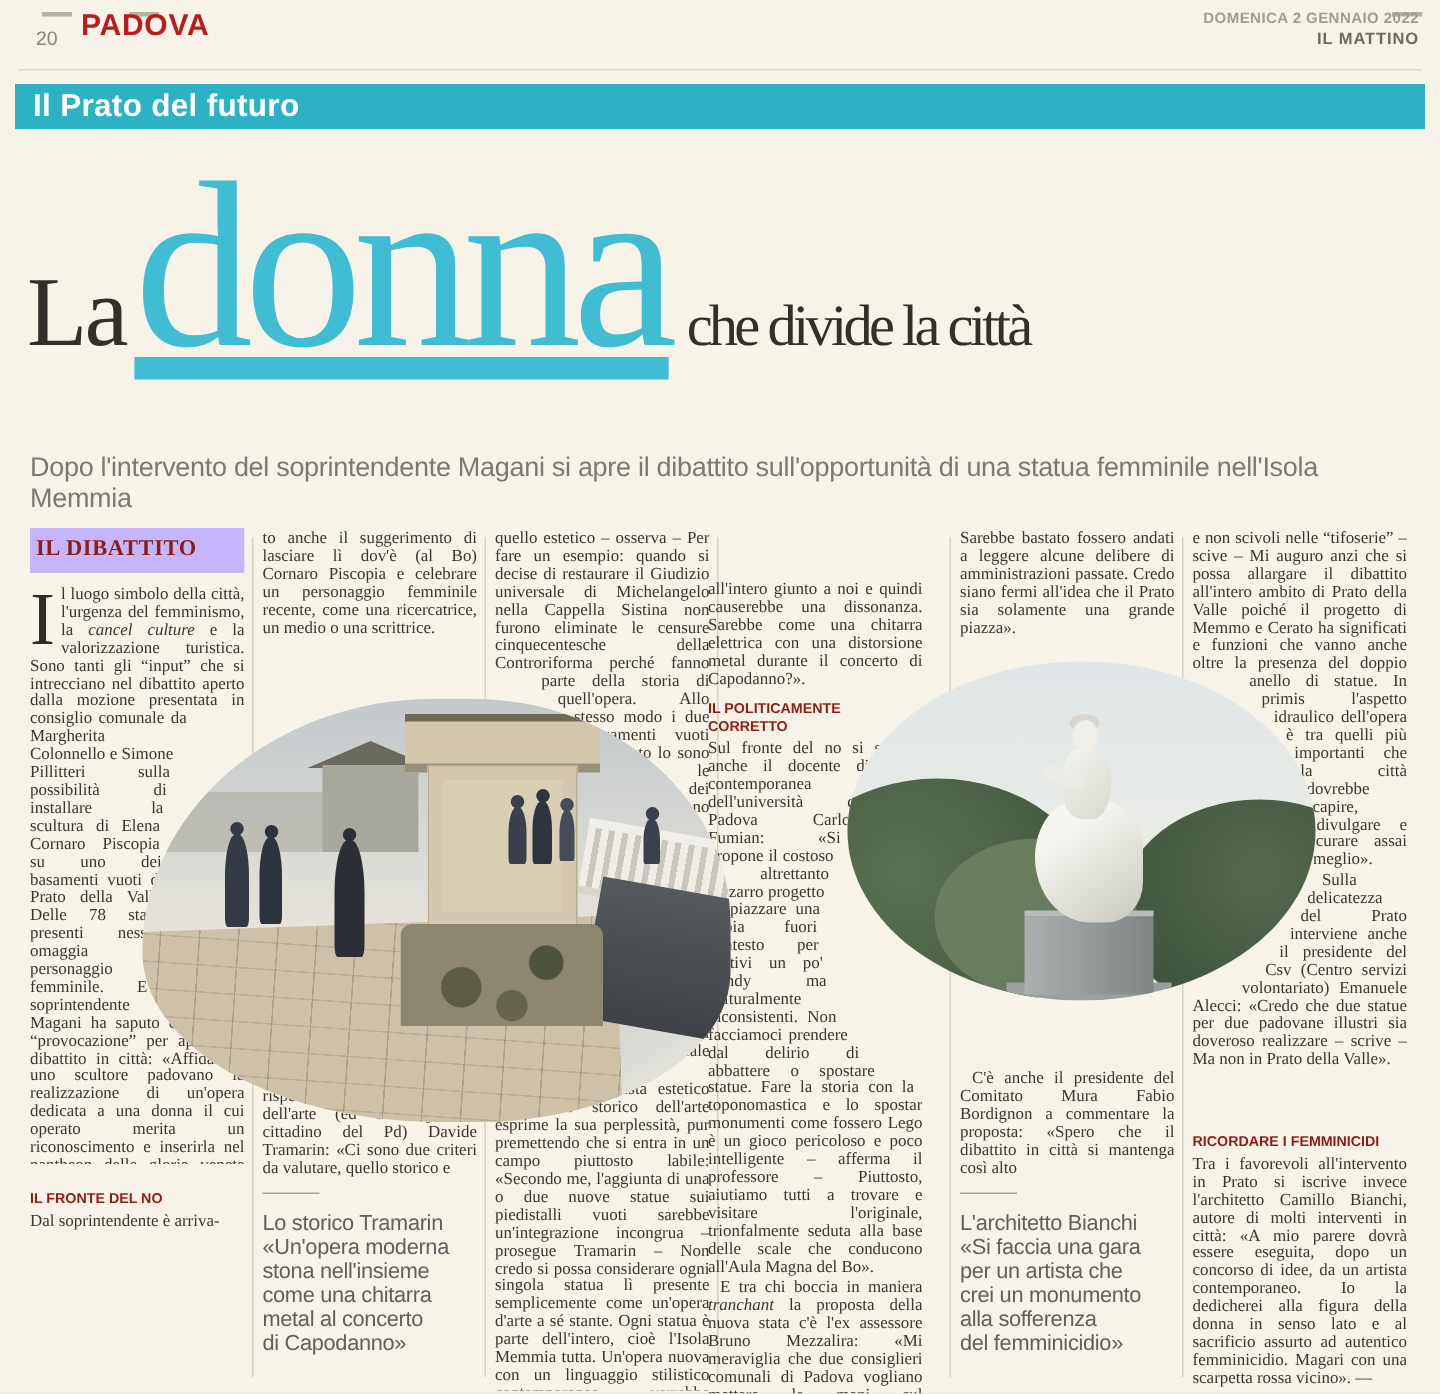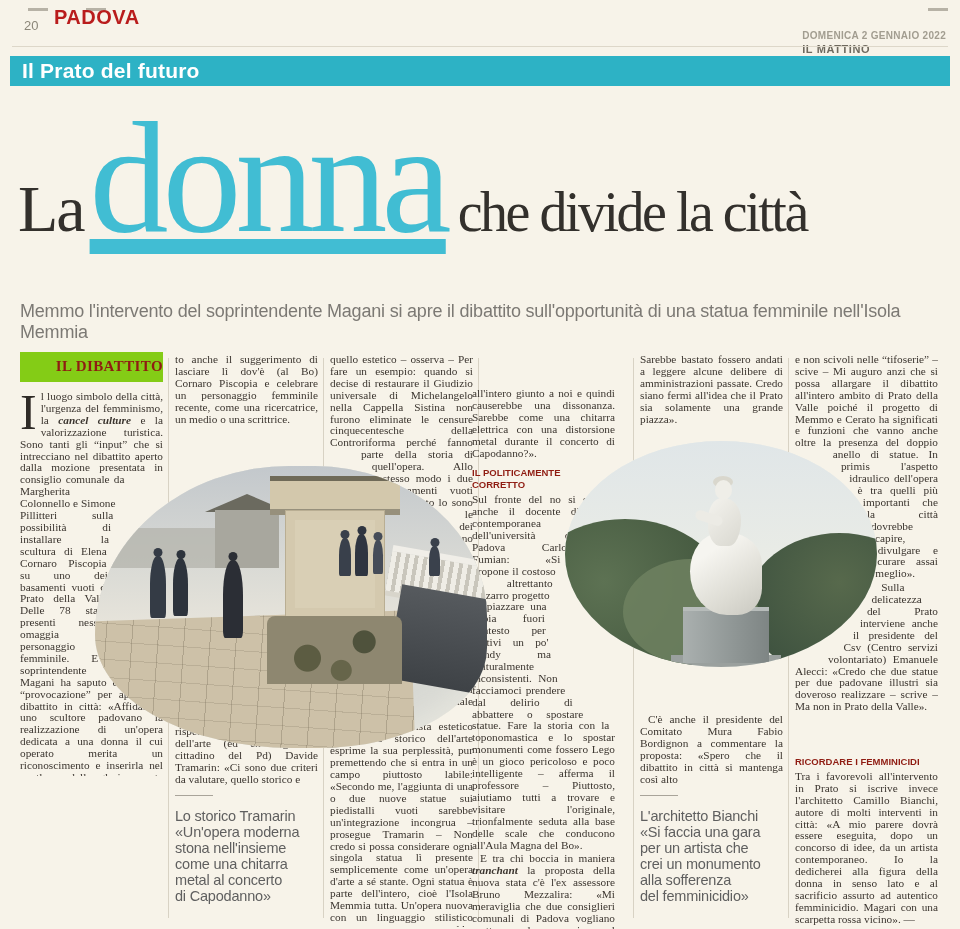--- a/index.html
+++ b/index.html
@@ -4,57 +4,57 @@
 <style>
   html,body{margin:0;padding:0;background:#e8e4d8;}
   #page{position:relative;width:960px;height:929px;background:#f7f3e9;overflow:hidden;
         font-family:"Liberation Serif",serif;color:#3b352f;}
 
   
   .dash{position:absolute;top:8px;width:20px;height:3px;background:#b7b2a6;}
   .pagenum{position:absolute;left:24px;top:18px;font:13px "Liberation Sans",sans-serif;color:#8b8679;}
   .section{position:absolute;left:54px;top:6px;font-family:"Liberation Sans",sans-serif;
            font-weight:bold;font-size:20px;color:#b91c1c;letter-spacing:.5px;}
-  .edition{position:absolute;right:14px;top:30px;font-family:"Liberation Sans",sans-serif;margin-left:12px;}
+  .edition{position:absolute;right:14px;top:7px;text-align:right;font-family:"Liberation Sans",sans-serif;margin-left:12px;}
   .edition .date{font-size:10px;font-weight:bold;color:#a29d90;letter-spacing:.3px;}
   .edition .masthead{font-size:11px;font-weight:bold;color:#6e695e;letter-spacing:.6px;margin-top:2px;}
   .header-rule{position:absolute;left:12px;right:12px;top:46px;height:1px;background:#ddd7c9;}
 
   
   .banner{position:absolute;left:10px;top:56px;width:940px;height:30px;background:#2db2c5;}
   .banner span{display:block;color:#ffffff;font-family:"Liberation Sans",sans-serif;font-weight:bold;
                font-size:21px;line-height:30px;padding-left:12px;letter-spacing:.2px;}
 
   
   .headline{position:absolute;left:18px;top:99px;white-space:nowrap;line-height:1;color:#33302c;}
   .hl-la{font-size:66px;letter-spacing:-2px;}
   .hl-donna{font-size:158px;color:#41bdd3;letter-spacing:-6px;margin:0 12px 0 6px;text-decoration:underline;}
-  .hl-rest{font-size:56px;letter-spacing:-2.5px;}
+  .hl-rest{font-size:39px;letter-spacing:-2.5px;}
   .subhead{position:absolute;left:20px;top:301px;width:922px;font-family:"Liberation Sans",sans-serif;
            font-size:18px;color:#7c7974;letter-spacing:-.2px;}
 
   
   .col{position:absolute;width:143px;top:354px;font-size:11.3px;line-height:11.9px;
        text-align:justify;color:#3b352f;overflow:hidden;}
   .colblock{position:absolute;width:143px;font-size:11.3px;line-height:11.9px;text-align:justify;color:#3b352f;}
   #col1{left:20px;top:352px;height:424px;}
   #col2-top{left:175px;top:354px;height:130px;overflow:hidden;}
   #col2-bottom{left:175px;top:714px;}
   #col3{left:330px;height:573px;}
   #col4{left:472px;height:573px;margin-top:34px;}
   #col5-top{left:640px;top:354px;height:100px;overflow:hidden;}
   #col5-bottom{left:640px;top:714px;}
   #col6{left:795px;top:354px;height:392px;overflow:hidden;}
   #col6-bottom{left:795px;top:748px;}
   .para{margin:0 0 2px;}
   .dropcap{float:left;font-size:50px;line-height:40px;height:44px;padding:1px 4px 0 0;color:#2f2b27;}
-  .it{font-style:italic;font-weight:bold;}
+  .it{font-style:italic;}
   .col-divider{position:absolute;top:358px;width:1px;height:560px;background:#d8d2c4;z-index:0;}
 
-  .kicker-box{background:#84cc16;height:30px;display:flex;align-items:center;padding-left:4px;margin-bottom:9px;justify-content:flex-end;}
+  .kicker-box{background:#c4b5fd;height:30px;display:flex;align-items:center;padding-left:4px;margin-bottom:9px;}
   .kicker-box span{font-family:"Liberation Serif",serif;font-weight:bold;font-size:15px;
                    color:#8f1c12;letter-spacing:.4px;}
   .kicker{font-family:"Liberation Sans",sans-serif;font-weight:bold;font-size:9.5px;color:#8f1c12;
           letter-spacing:0;margin:8px 0 3px;text-align:left;}
   .quote-rule{width:38px;height:1px;background:#a9a49a;margin:10px 0 12px;}
   .pull-quote{font-family:"Liberation Sans",sans-serif;font-size:14.5px;line-height:16px;color:#5f5f5f;
               white-space:pre-line;text-align:left;letter-spacing:-.2px;}
 
   
   .sp{display:block;}
@@ -134,33 +134,37 @@
     <div class="date">DOMENICA 2 GENNAIO 2022</div>
     <div class="masthead">IL MATTINO</div>
   </div>
   <div class="header-rule"></div>
 
   <div class="banner">
     <span>Il Prato del futuro</span>
   </div>
 
   <div class="headline"><span class="hl-la">La</span><span class="hl-donna">donna</span><span class="hl-rest">che divide la città</span></div>
-  <div class="subhead">Memmo l'intervento del soprintendente Magani si apre il dibattito sull'opportunità di una statua femminile nell'Isola Memmia</div>
+  <div class="subhead">Dopo l'intervento del soprintendente Magani si apre il dibattito sull'opportunità di una statua femminile nell'Isola Memmia</div>
 
   <div class="col-divider" style="left:168px"></div>
   <div class="col-divider" style="left:323px"></div>
   <div class="col-divider" style="left:478px"></div>
   <div class="col-divider" style="left:633px"></div>
   <div class="col-divider" style="left:788px"></div>
 
   <div class="col" id="col1">
     <div class="kicker-box">
       <span>IL DIBATTITO</span>
     </div>
     <div class="para"><span class="dropcap">I</span><span>l luogo simbolo della città, l'urgenza del femminismo, la </span><span class="it">cancel culture</span><span> e la valorizzazione turistica. Sono tanti gli “input” che si intrecciano nel dibattito aperto dalla mozione </span><span class="sp sp1"></span><span>presentata in consiglio comunale da Margherita Colonnello e Simone Pillitteri sulla possibilità di installare la scultura di Elena Cornaro Piscopia su uno dei basamenti vuoti di Prato della Valle. Delle 78 statue presenti nessuna omaggia un personaggio femminile. E il soprintendente Fabrizio Magani ha saputo cogliere la “provocazione” per aprire un dibattito in città: «Affidare a uno scultore padovano la realizzazione di un'opera dedicata a una donna il cui operato merita un riconoscimento e inserirla nel pantheon delle glorie venete contribuirebbe a dotare la città di un nuovo modello di ispirazione e sarebbe coerente con la ragione per cui anche le altre statue si trovano lì», ha spiegato.</span></div>
+  </div>
+  <div class="colblock" id="col1-bottom" style="left:20px;top:786px;">
+    <div class="kicker">IL FRONTE DEL NO</div>
+    <div class="para">Dal soprintendente è arriva-</div>
   </div>
 
   <div class="colblock" id="col2-top">
     <div class="para">to anche il suggerimento di lasciare lì dov'è (al Bo) Cornaro Piscopia e celebrare un personaggio femminile recente, come una ricercatrice, un medio o una scrittrice.</div>
   </div>
   <div class="colblock" id="col2-bottom">
     <div class="para" style="text-indent:8px">A intervenire in modo critico rispetto all'idea è lo storico dell'arte (ed ex segretario cittadino del Pd) Davide Tramarin: «Ci sono due criteri da valutare, quello storico e</div>
     <div class="quote-rule"></div>
     <div class="pull-quote">Lo storico Tramarin
 «Un'opera moderna

